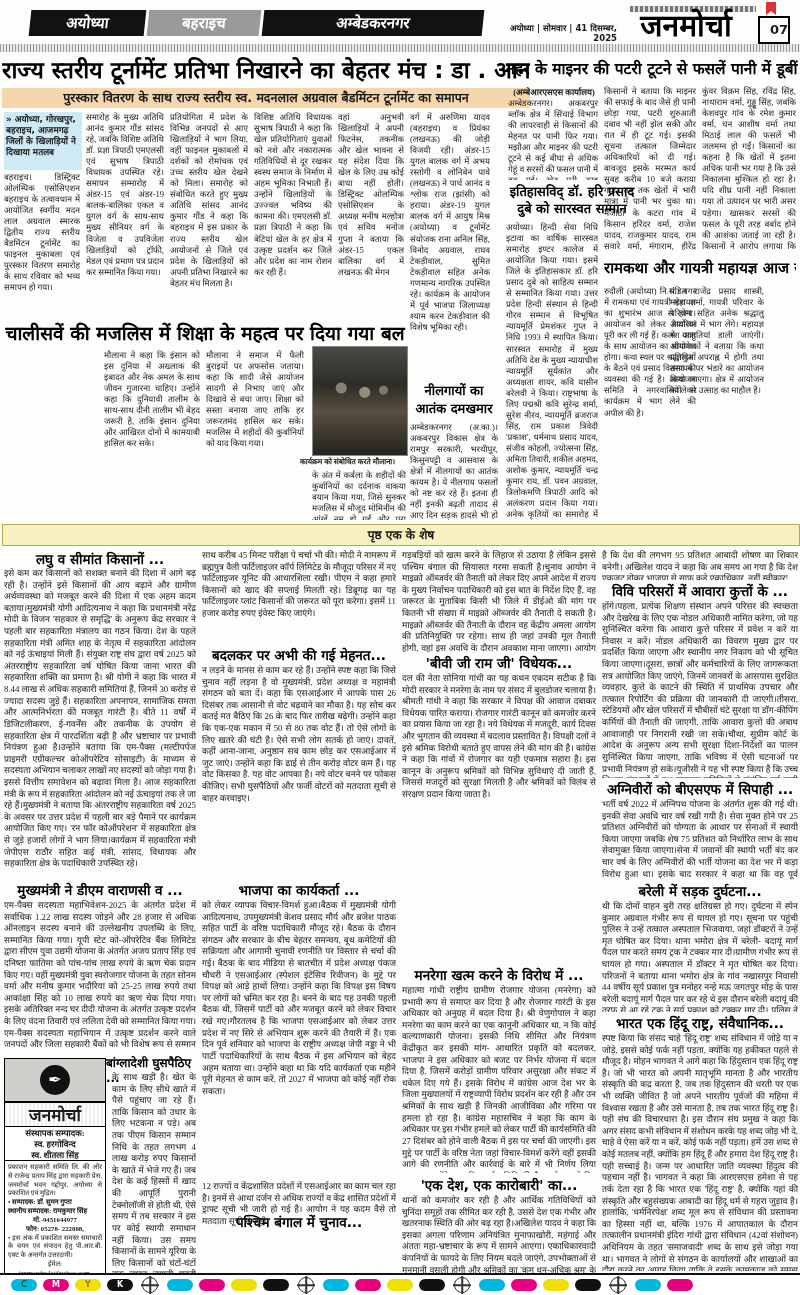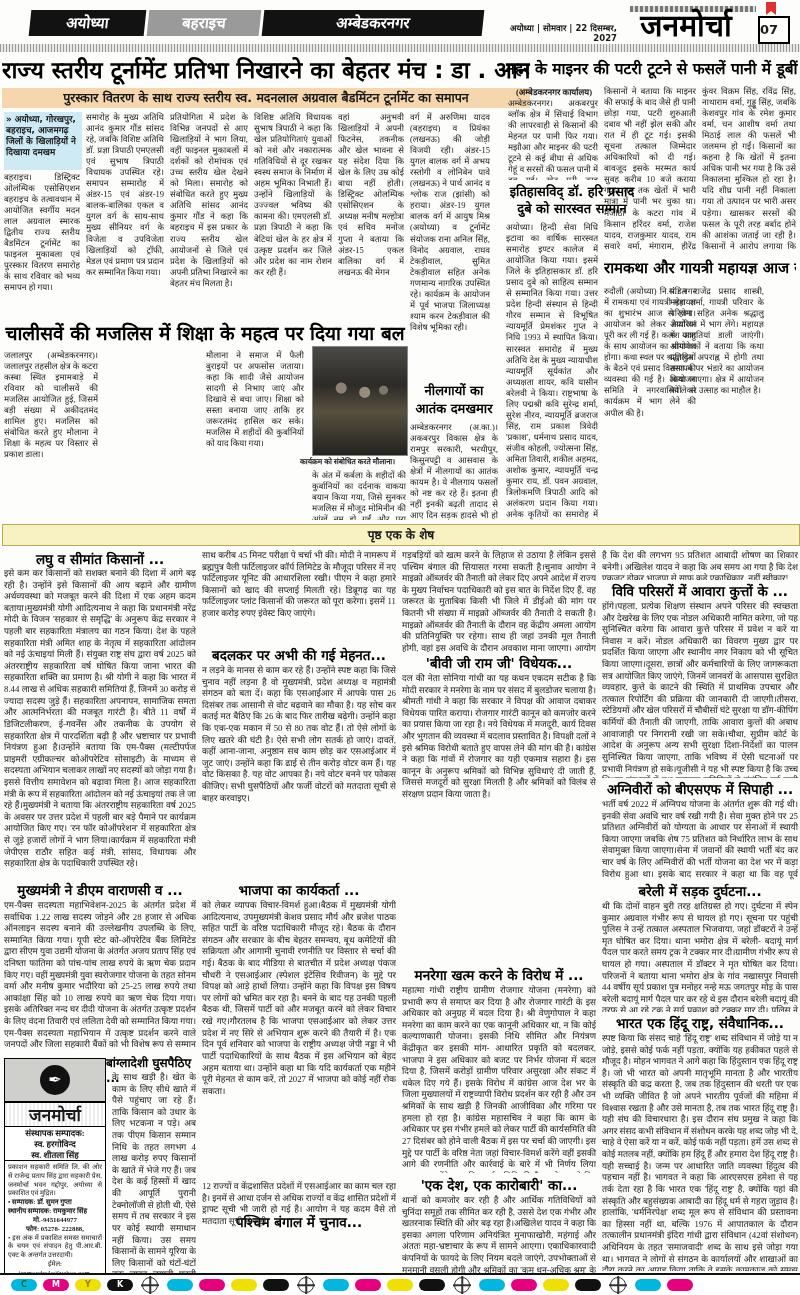--- a/index.html
+++ b/index.html
@@ -24,56 +24,56 @@
 </style>
 </head>
 <body>
 
 <div id="page">
 
   <div class="abs" style="left:0;top:0;width:800px;height:44px;">
     <div class="abs tab" style="left:30px;top:10px;width:115px;height:26px;background:#121212;">अयोध्या</div>
     <div class="abs tab" style="left:148px;top:10px;width:112px;height:26px;background:#9a9a9a;">बहराइच</div>
     <div class="abs tab" style="left:263px;top:10px;width:220px;height:26px;background:#121212;">अम्बेडकरनगर</div>
-    <div class="abs" style="left:505px;top:22px;width:112px;font-family:'DejaVu Sans',sans-serif;font-size:8.5px;font-weight:700;text-align:right;">अयोध्या | सोमवार | 22 दिसम्बर, 2027</div>
+    <div class="abs" style="left:505px;top:22px;width:112px;font-family:'DejaVu Sans',sans-serif;font-size:8.5px;font-weight:700;text-align:right;">अयोध्या | सोमवार | 41 दिसम्बर, 2025</div>
     <div class="abs" style="left:630px;top:6px;width:126px;height:6px;background:repeating-linear-gradient(90deg,#777 0 3px,#ddd 3px 5px);"></div>
     <div class="abs" style="left:616px;top:8px;width:140px;height:36px;font-family:'DejaVu Sans',sans-serif;font-weight:900;font-size:30px;line-height:36px;text-align:center;color:#000;">जनमोर्चा</div>
     <div class="abs" style="left:766px;top:2px;width:10px;height:13px;background:#e03131;clip-path:polygon(0 0,100% 0,100% 100%,50% 70%,0 100%);"></div>
-    <div class="abs" style="left:758px;top:16px;width:28px;height:24px;border:2px solid #000;font-family:'DejaVu Sans',sans-serif;font-weight:700;font-size:13px;line-height:24px;text-align:left;">07</div>
+    <div class="abs" style="left:758px;top:16px;width:28px;height:24px;border:2px solid #000;font-family:'DejaVu Sans',sans-serif;font-weight:700;font-size:13px;line-height:24px;text-align:right;">07</div>
   </div>
   <div class="abs strip" style="left:0;top:44px;width:800px;height:8px;"></div>
 
   <div class="abs hl" style="left:2px;top:54px;width:528px;height:32px;font-size:23px;line-height:32px;text-align:center;white-space:nowrap;">राज्य स्तरीय टूर्नामेंट प्रतिभा निखारने का बेहतर मंच : डा . आनन्द गौंड</div>
   <div class="abs" style="left:2px;top:88px;width:528px;height:20px;background:#f6d7ad;font-family:'DejaVu Sans',sans-serif;font-weight:700;font-size:12.5px;line-height:20px;text-align:center;">पुरस्कार वितरण के साथ राज्य स्तरीय स्व. मदनलाल अग्रवाल बैडमिंटन टूर्नामेंट का समापन</div>
-  <div class="abs" style="left:4px;top:112px;width:74px;height:54px;background:#cdeaf5;font-family:'DejaVu Sans',sans-serif;font-weight:700;font-size:8.8px;line-height:1.25;padding:2px;overflow:hidden;">» अयोध्या, गोरखपुर, बहराइच, आजमगढ़ जिलों के खिलाड़ियों ने दिखाया दमखम</div>
+  <div class="abs" style="left:4px;top:112px;width:74px;height:54px;background:#cdeaf5;font-family:'DejaVu Sans',sans-serif;font-weight:700;font-size:8.8px;line-height:1.25;padding:2px;overflow:hidden;">» अयोध्या, गोरखपुर, बहराइच, आजमगढ़ जिलों के खिलाड़ियों ने दिखाया मतलब</div>
   <div class="abs b" style="left:4px;top:172px;width:76px;height:146px;">बहराइच। डिस्ट्रिक्ट ओलंम्पिक एसोसिएशन बहराइच के तत्वावधान में आयोजित स्वर्गीय मदन लाल अग्रवाल स्मारक द्वितीय राज्य स्तरीय बैडमिंटन टूर्नामेंट का फाइनल मुकाबला एवं पुरस्कार वितरण समारोह के साथ रविवार को भव्य समापन हो गया।</div>
   <div class="abs b" style="left:86px;top:112px;width:78px;height:206px;">समारोह के मुख्य अतिथि आनंद कुमार गौंड सांसद रहे, जबकि विशिष्ट अतिथि डॉ. प्रज्ञा त्रिपाठी एमएलसी एवं सुभाष त्रिपाठी विधायक उपस्थित रहे। समापन सम्मारोह में अंडर-15 एवं अंडर-19 बालक-बालिका एकल व युगल वर्ग के साथ-साथ मुख्य सीनियर वर्ग के विजेता व उपविजेता खिलाड़ियों को ट्रॉफी, मेडल एवं प्रमाण पत्र प्रदान कर सम्मानित किया गया।</div>
   <div class="abs b" style="left:170px;top:112px;width:78px;height:206px;">प्रतियोगिता में प्रदेश के विभिन्न जनपदों से आए खिलाड़ियों ने भाग लिया, वहीं फाइनल मुकाबलों में दर्शकों को रोमांचक एवं उच्च स्तरीय खेल देखने को मिला। समारोह को संबोधित करते हुए मुख्य अतिथि सांसद आनंद कुमार गौंड ने कहा कि बहराइच में इस प्रकार के राज्य स्तरीय खेल आयोजनों से जिले एवं प्रदेश के खिलाड़ियों को अपनी प्रतिभा निखारने का बेहतर मंच मिलता है।</div>
   <div class="abs b" style="left:254px;top:112px;width:78px;height:206px;">विशिष्ट अतिथि विधायक सुभाष त्रिपाठी ने कहा कि खेल प्रतियोगिताएं युवाओं को नशे और नकारात्मक गतिविधियों से दूर रखकर स्वस्थ समाज के निर्माण में अहम भूमिका निभाती हैं। उन्होंने खिलाड़ियों के उज्ज्वल भविष्य की कामना की। एमएलसी डॉ. प्रज्ञा त्रिपाठी ने कहा कि बेटियां खेल के हर क्षेत्र में उत्कृष्ट प्रदर्शन कर जिले और प्रदेश का नाम रोशन कर रही हैं।</div>
   <div class="abs b" style="left:338px;top:112px;width:66px;height:206px;">वहां अनुभवी खिलाड़ियों ने अपनी फिटनेस, तकनीक और खेल भावना से यह संदेश दिया कि खेल के लिए उम्र कोई बाधा नहीं होती। डिस्ट्रिक्ट ओलम्पिक एसोसिएशन के अध्यक्ष मनीष मल्होत्रा एवं सचिव मनोज गुप्ता ने बताया कि अंडर-15 एकल बालिका वर्ग में लखनऊ की मेगन</div>
   <div class="abs b" style="left:410px;top:112px;width:80px;height:264px;">वर्ग में अरुणिमा यादव (बहराइच) व प्रियंका (लखनऊ) की जोड़ी विजयी रही। अंडर-15 युगल बालक वर्ग में अभय रस्तोगी व लोनिबेन पावे (लखनऊ) ने पार्थ आनंद व श्लोक राज (झांसी) को हराया। अंडर-19 युगल बालक वर्ग में आयुष मिश्र (अयोध्या) व टूर्नामेंट संयोजक राना अनिल सिंह, विनोद अग्रवाल, राघव टेकड़ीवाल, सुमित टेकड़ीवाल सहित अनेक गणमान्य नागरिक उपस्थित रहे। कार्यक्रम के आयोजन में पूर्व भाजपा जिलाध्यक्ष श्याम करन टेकड़ीवाल की विशेष भूमिका रही।</div>
 
   <div class="abs hl" style="left:506px;top:56px;width:292px;height:26px;font-size:15.5px;line-height:26px;text-align:center;white-space:nowrap;">नहर के माइनर की पटरी टूटने से फसलें पानी में डूबीं</div>
-  <div class="abs dl" style="left:508px;top:86px;width:92px;">(अम्बेडकरनगर कार्यालय)</div>
+  <div class="abs dl" style="left:508px;top:86px;width:92px;">(अम्बेआरएसएस कार्यालय)</div>
   <div class="abs b" style="left:508px;top:98px;width:90px;height:82px;">अम्बेडकरनगर। अकबरपुर ब्लॉक क्षेत्र में सिंचाई विभाग की लापरवाही से किसानों की मेहनत पर पानी फिर गया। मझौआ और माइनर की पटरी टूटने से कई बीघा से अधिक गेहूं व सरसों की फसल पानी में डूब गई। खेत पूरी तरह जलमग्न होने से किसानों में भारी आक्रोश व्याप्त है।</div>
   <div class="abs b" style="left:604px;top:86px;width:92px;height:164px;">किसानों ने बताया कि माइनर की सफाई के बाद जैसे ही पानी छोड़ा गया, पटरी शुरुआती दबाव भी नहीं झेल सकी और रात में ही टूट गई। इसकी सूचना तत्काल जिम्मेदार अधिकारियों को दी गई। बावजूद इसके मरम्मत कार्य सुबह करीब 10 बजे कराया गया। तब तक खेतों में भारी मात्रा में पानी भर चुका था। मजीठा के कटरा गांव में किसान हरिंदर वर्मा, राजेश यादव, राजकुमार यादव, राम सवारे वर्मा, मंगाराम, हीरेंद्र वर्मा, राजदेव, सच्चिदानंद पाल समेत अन्य किसानों की फसलें पानी में डूब गईं। वहीं कैसापुर मझौना टूटने से पर्सई कल्पनपुर गांव के सुरेश, पुट्टू यादव,</div>
   <div class="abs b" style="left:702px;top:86px;width:94px;height:164px;">कुंवर विक्रम सिंह, रविंद्र सिंह, नाथाराम वर्मा, गुड्डू सिंह, जबकि केशवपुर गांव के रमेश कुमार वर्मा, चन आशीष वर्मा तथा मिठाई लाल की फसलें भी जलमग्न हो गईं। किसानों का कहना है कि खेतों में इतना अधिक पानी भर गया है कि उसे निकालना मुश्किल हो रहा है। यदि शीघ्र पानी नहीं निकाला गया तो उत्पादन पर भारी असर पड़ेगा। खासकर सरसों की फसल के पूरी तरह बर्बाद होने की आशंका जताई जा रही है। किसानों ने आरोप लगाया कि हर वर्ष मझौआ कटने से फसलें नष्ट होती हैं, लेकिन आज तक किसी भी किसान को मुआवजा नहीं मिला है।</div>
 
   <div class="abs h" style="left:506px;top:184px;width:132px;font-size:13px;line-height:1.3;">
     <div>इतिहासविद् डॉ. हरि प्रसाद</div>
     <div>दुबे को सारस्वत सम्मान</div>
   </div>
   <div class="abs b" style="left:506px;top:222px;width:92px;height:298px;">अयोध्या। हिन्दी सेवा निधि इटावा का वार्षिक सारस्वत समारोह इण्टर कालेज में आयोजित किया गया। इसमें जिले के इतिहासकार डॉ. हरि प्रसाद दुबे को साहित्य सम्मान से सम्मानित किया गया। उत्तर प्रदेश हिन्दी संस्थान से हिन्दी गौरव सम्मान से विभूषित न्यायमूर्ति प्रेमशंकर गुप्त ने निधि 1993 में स्थापित किया। सारस्वत समारोह में मुख्य अतिथि देश के मुख्य न्यायाधीश न्यायमूर्ति सूर्यकांत और अध्यक्षता शायर, कवि यासीन बरेलवी ने किया। राष्ट्रभाषा के लिए पद्मश्री कवि सुरेन्द्र शर्मा, सुरेश नीरव, न्यायमूर्ति ब्रजराज सिंह, राम प्रकाश त्रिवेदी 'प्रकाश', धर्मनाथ प्रसाद यादव, संजीव कोहली, ज्योत्सना सिंह, अमिता तिवारी, शकील अहमद, अशोक कुमार, न्यायमूर्ति चन्द्र कुमार राय, डॉ. पवन अग्रवाल, त्रिलोकमणि त्रिपाठी आदि को अलंकरण प्रदान किया गया। अनेक कृतियों का समारोह में लोकार्पण कराया गया।</div>
 
   <div class="abs hl" style="left:604px;top:256px;width:192px;height:24px;font-size:15px;line-height:24px;text-align:center;white-space:nowrap;">रामकथा और गायत्री महायज्ञ आज से</div>
   <div class="abs b" style="left:604px;top:286px;width:92px;height:234px;">रुदौली (अयोध्या) नि.सं.। नगर में रामकथा एवं गायत्री महायज्ञ का शुभारंभ आज से होगा। आयोजन को लेकर तैयारियां पूरी कर ली गई हैं। कलश यात्रा के साथ आयोजन का श्रीगणेश होगा। कथा स्थल पर श्रद्धालुओं के बैठने एवं प्रसाद वितरण की व्यवस्था की गई है। आयोजन समिति ने नगरवासियों से कार्यक्रम में भाग लेने की अपील की है।</div>
   <div class="abs b" style="left:670px;top:286px;width:94px;height:234px;">पंडित राजेंद्र प्रसाद शास्त्री, महेश शर्मा, गायत्री परिवार के परिजन सहित अनेक श्रद्धालु आयोजन में भाग लेंगे। महायज्ञ में आहुतियां डाली जाएंगी। आयोजकों ने बताया कि कथा प्रतिदिन अपराह्न में होगी तथा समापन पर भंडारे का आयोजन किया जाएगा। क्षेत्र में आयोजन को लेकर उत्साह का माहौल है।</div>
 
   <div class="abs hl" style="left:0;top:320px;width:410px;height:26px;font-size:19px;line-height:26px;text-align:center;white-space:nowrap;">चालीसवें की मजलिस में शिक्षा के महत्व पर दिया गया बल</div>
-  <div class="abs b" style="left:4px;top:350px;width:94px;height:170px;">जलालपुर (अम्बेडकरनगर)। जलालपुर तहसील क्षेत्र के कटरा कस्बा स्थित इमामबाड़े में रविवार को चालीसवें की मजलिस आयोजित हुई, जिसमें बड़ी संख्या में अकीदतमंद शामिल हुए। मजलिस को संबोधित करते हुए मौलाना ने शिक्षा के महत्व पर विस्तार से प्रकाश डाला।</div>
+  <div class="abs b" style="left:104px;top:350px;width:96px;height:170px;">मौलाना ने कहा कि इंसान को इस दुनिया में अख्लाक की इबादत और नेक अमल के साथ जीवन गुजारना चाहिए। उन्होंने कहा कि दुनियावी तालीम के साथ-साथ दीनी तालीम भी बेहद जरूरी है, ताकि इंसान दुनिया और आखिरत दोनों में कामयाबी हासिल कर सके।</div>
   <div class="abs b" style="left:206px;top:350px;width:98px;height:170px;">मौलाना ने समाज में फैली बुराइयों पर अफसोस जताया। कहा कि शादी जैसे आयोजन सादगी से निभाए जाएं और दिखावे से बचा जाए। शिक्षा को सस्ता बनाया जाए ताकि हर जरूरतमंद हासिल कर सके। मजलिस में शहीदों की कुर्बानियों को याद किया गया।</div>
   <div class="abs" style="left:312px;top:346px;width:94px;height:108px;
               background:
                radial-gradient(circle at 30% 38%, #8a8174 0 5px, transparent 6px),
                radial-gradient(circle at 55% 42%, #978d7c 0 5px, transparent 6px),
                radial-gradient(circle at 75% 40%, #7e7668 0 4px, transparent 5px),
                linear-gradient(180deg,#4b4a45 0%,#2c2b27 35%,#57503f 60%,#23221e 100%);
               border:1px solid #888;"></div>
   <div class="abs" style="left:300px;top:456px;width:118px;font-size:7.5px;font-weight:700;text-align:left;">कार्यक्रम को संबोधित करते मौलाना।</div>
   <div class="abs b" style="left:312px;top:470px;width:94px;height:50px;">के अंत में कर्बला के शहीदों की कुर्बानियों का दर्दनाक वाकया बयान किया गया, जिसे सुनकर मजलिस में मौजूद मोमिनीन की आंखें नम हो गईं और पूरा माहौल गमगीन हो उठा।</div>

